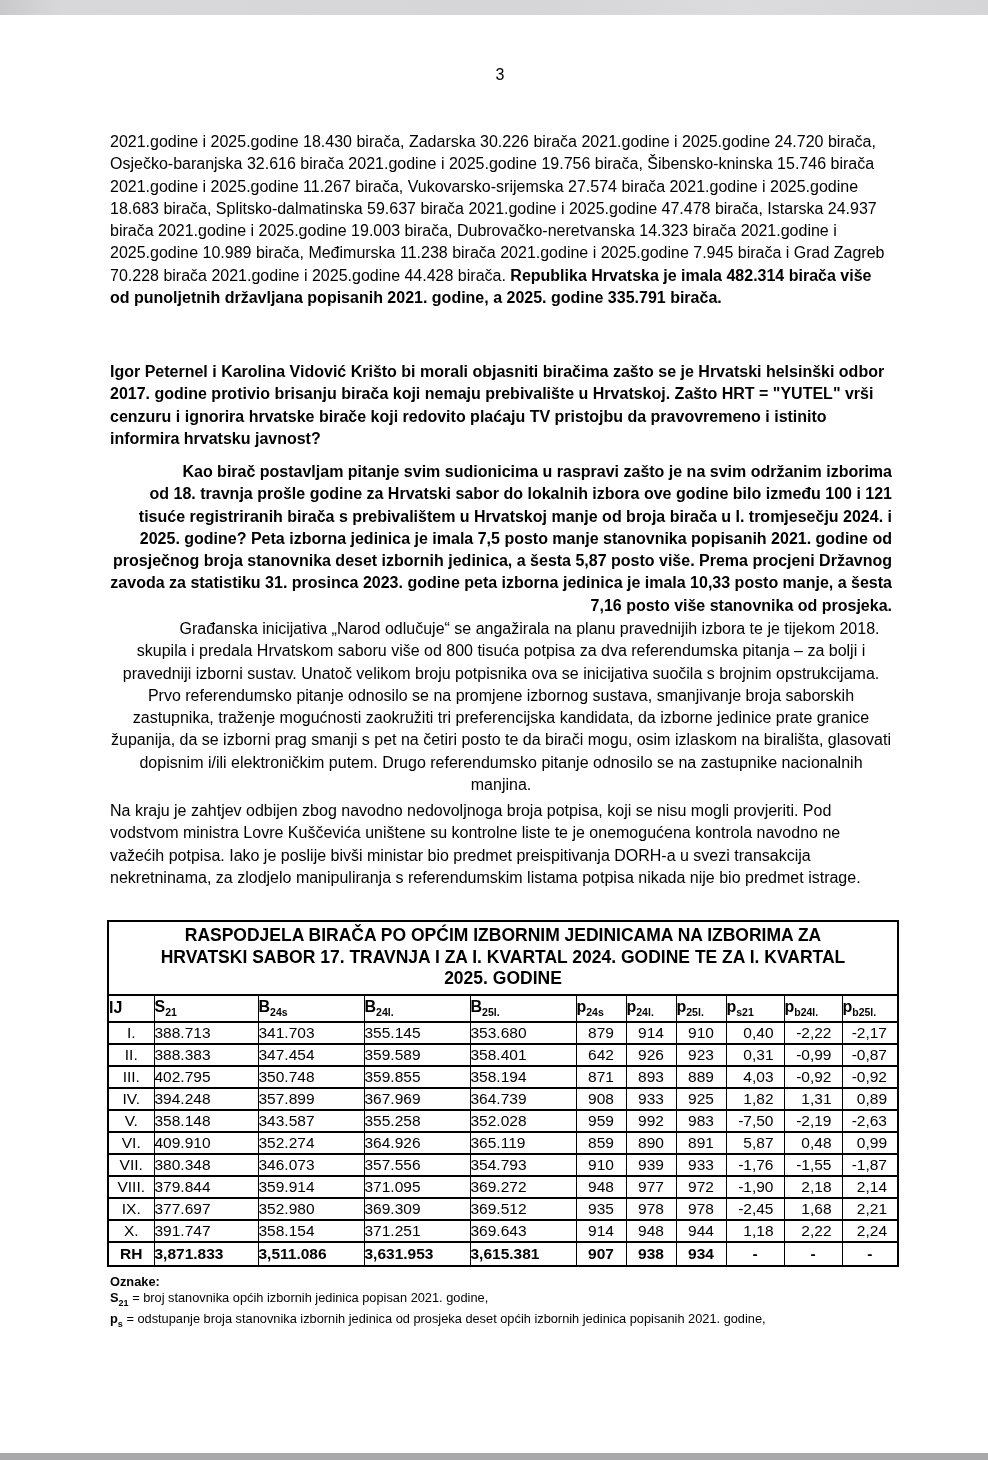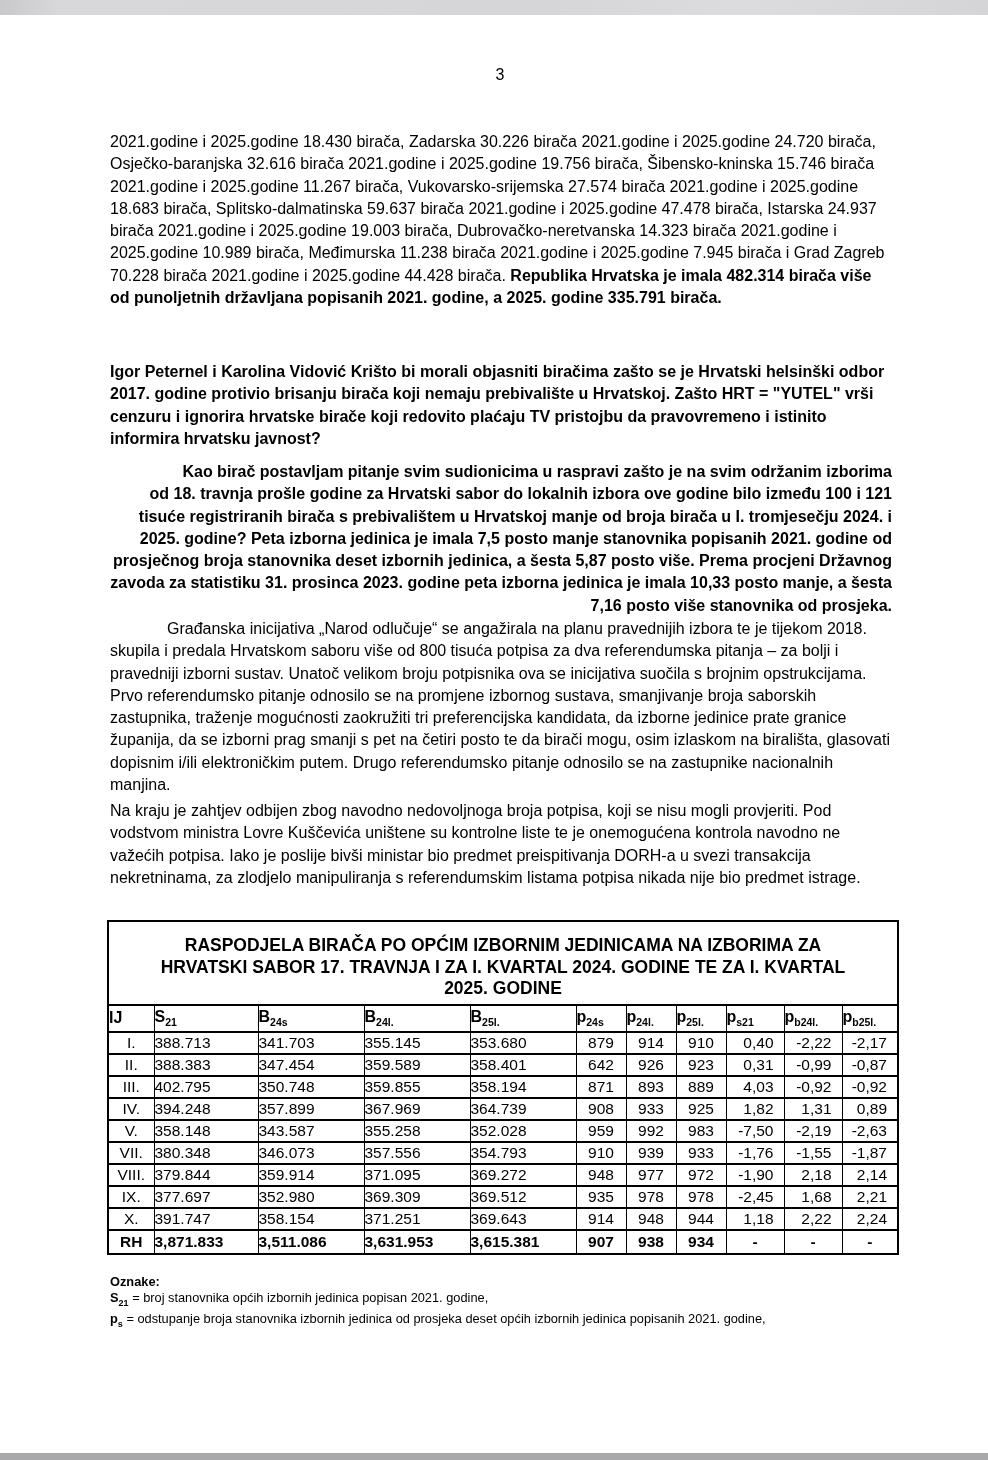--- a/index.html
+++ b/index.html
@@ -8,28 +8,28 @@
     font-family:"Liberation Sans",sans-serif;color:#000;overflow:hidden;
   }
   .top-strip{position:absolute;top:0;left:0;width:988px;height:15px;
     background:linear-gradient(90deg,#c9c9cc 0%,#d8d8da 6%,#d6d6d8 55%,#dcdcde 75%,#d5d5d7 100%);}
   .bottom-bar{position:absolute;bottom:0;left:0;width:988px;height:7px;background:#a9a9ab;}
   .page-number{position:absolute;top:66px;left:110px;width:780px;text-align:center;font-size:16px;}
   .para{position:absolute;left:110px;width:782px;font-size:16px;line-height:22.3px;text-align:left;}
   .p1{top:131px;}
   .p2{top:361px;font-weight:bold;}
   .p3{top:461px;font-weight:bold;text-indent:57px;text-align:right;}
-  .p4{top:618px;text-indent:57px;}
+  .p4{top:618px;text-indent:57px;text-align:center;}
   .p5{top:800px;}
   .bold{font-weight:bold;}
   .tablewrap{position:absolute;left:107px;top:920px;}
   table{border-collapse:collapse;table-layout:fixed;border:2px solid #000;}
   th,td{border:2px solid #000;border-left-width:1px;border-right-width:1px;
     overflow:hidden;white-space:nowrap;padding:0;}
-  .title-cell{font-size:17.5px;font-weight:bold;padding:13px 6px 4px 6px;line-height:21.5px;}
+  .title-cell{font-size:17.5px;font-weight:bold;padding:3px 6px 4px 6px;line-height:21.5px;}
   th.hcell{font-size:16px;font-weight:bold;height:25px;text-align:left;vertical-align:middle;}
   th.hcell sub{font-size:10.5px;}
   td{font-size:15.5px;height:20px;vertical-align:middle;}
   .c0{text-align:center;}
   .c1,.c2,.c3,.c4{text-align:left;padding-right:16px;}
   .c5,.c6,.c7{text-align:center;}
   .c8,.c9,.c10{text-align:right;padding-right:10px;}
   td.dash{text-align:center;padding-right:0;}
   tr.total td{font-weight:bold;height:22px;margin-left:40px;}
   .footnotes{position:absolute;left:110px;top:1274px;width:810px;font-size:12.8px;line-height:15.9px;}
@@ -151,20 +151,33 @@
             <td class="c3">355.258</td>
             <td class="c4">352.028</td>
             <td class="c5">959</td>
             <td class="c6">992</td>
             <td class="c7">983</td>
             <td class="c8">-7,50</td>
             <td class="c9">-2,19</td>
             <td class="c10">-2,63</td>
           </tr>
           <tr>
+            <td class="c0">VI.</td>
+            <td class="c1">409.910</td>
+            <td class="c2">352.274</td>
+            <td class="c3">364.926</td>
+            <td class="c4">365.119</td>
+            <td class="c5">859</td>
+            <td class="c6">890</td>
+            <td class="c7">891</td>
+            <td class="c8">5,87</td>
+            <td class="c9">0,48</td>
+            <td class="c10">0,99</td>
+          </tr>
+          <tr>
             <td class="c0">VII.</td>
             <td class="c1">380.348</td>
             <td class="c2">346.073</td>
             <td class="c3">357.556</td>
             <td class="c4">354.793</td>
             <td class="c5">910</td>
             <td class="c6">939</td>
             <td class="c7">933</td>
             <td class="c8">-1,76</td>
             <td class="c9">-1,55</td>

